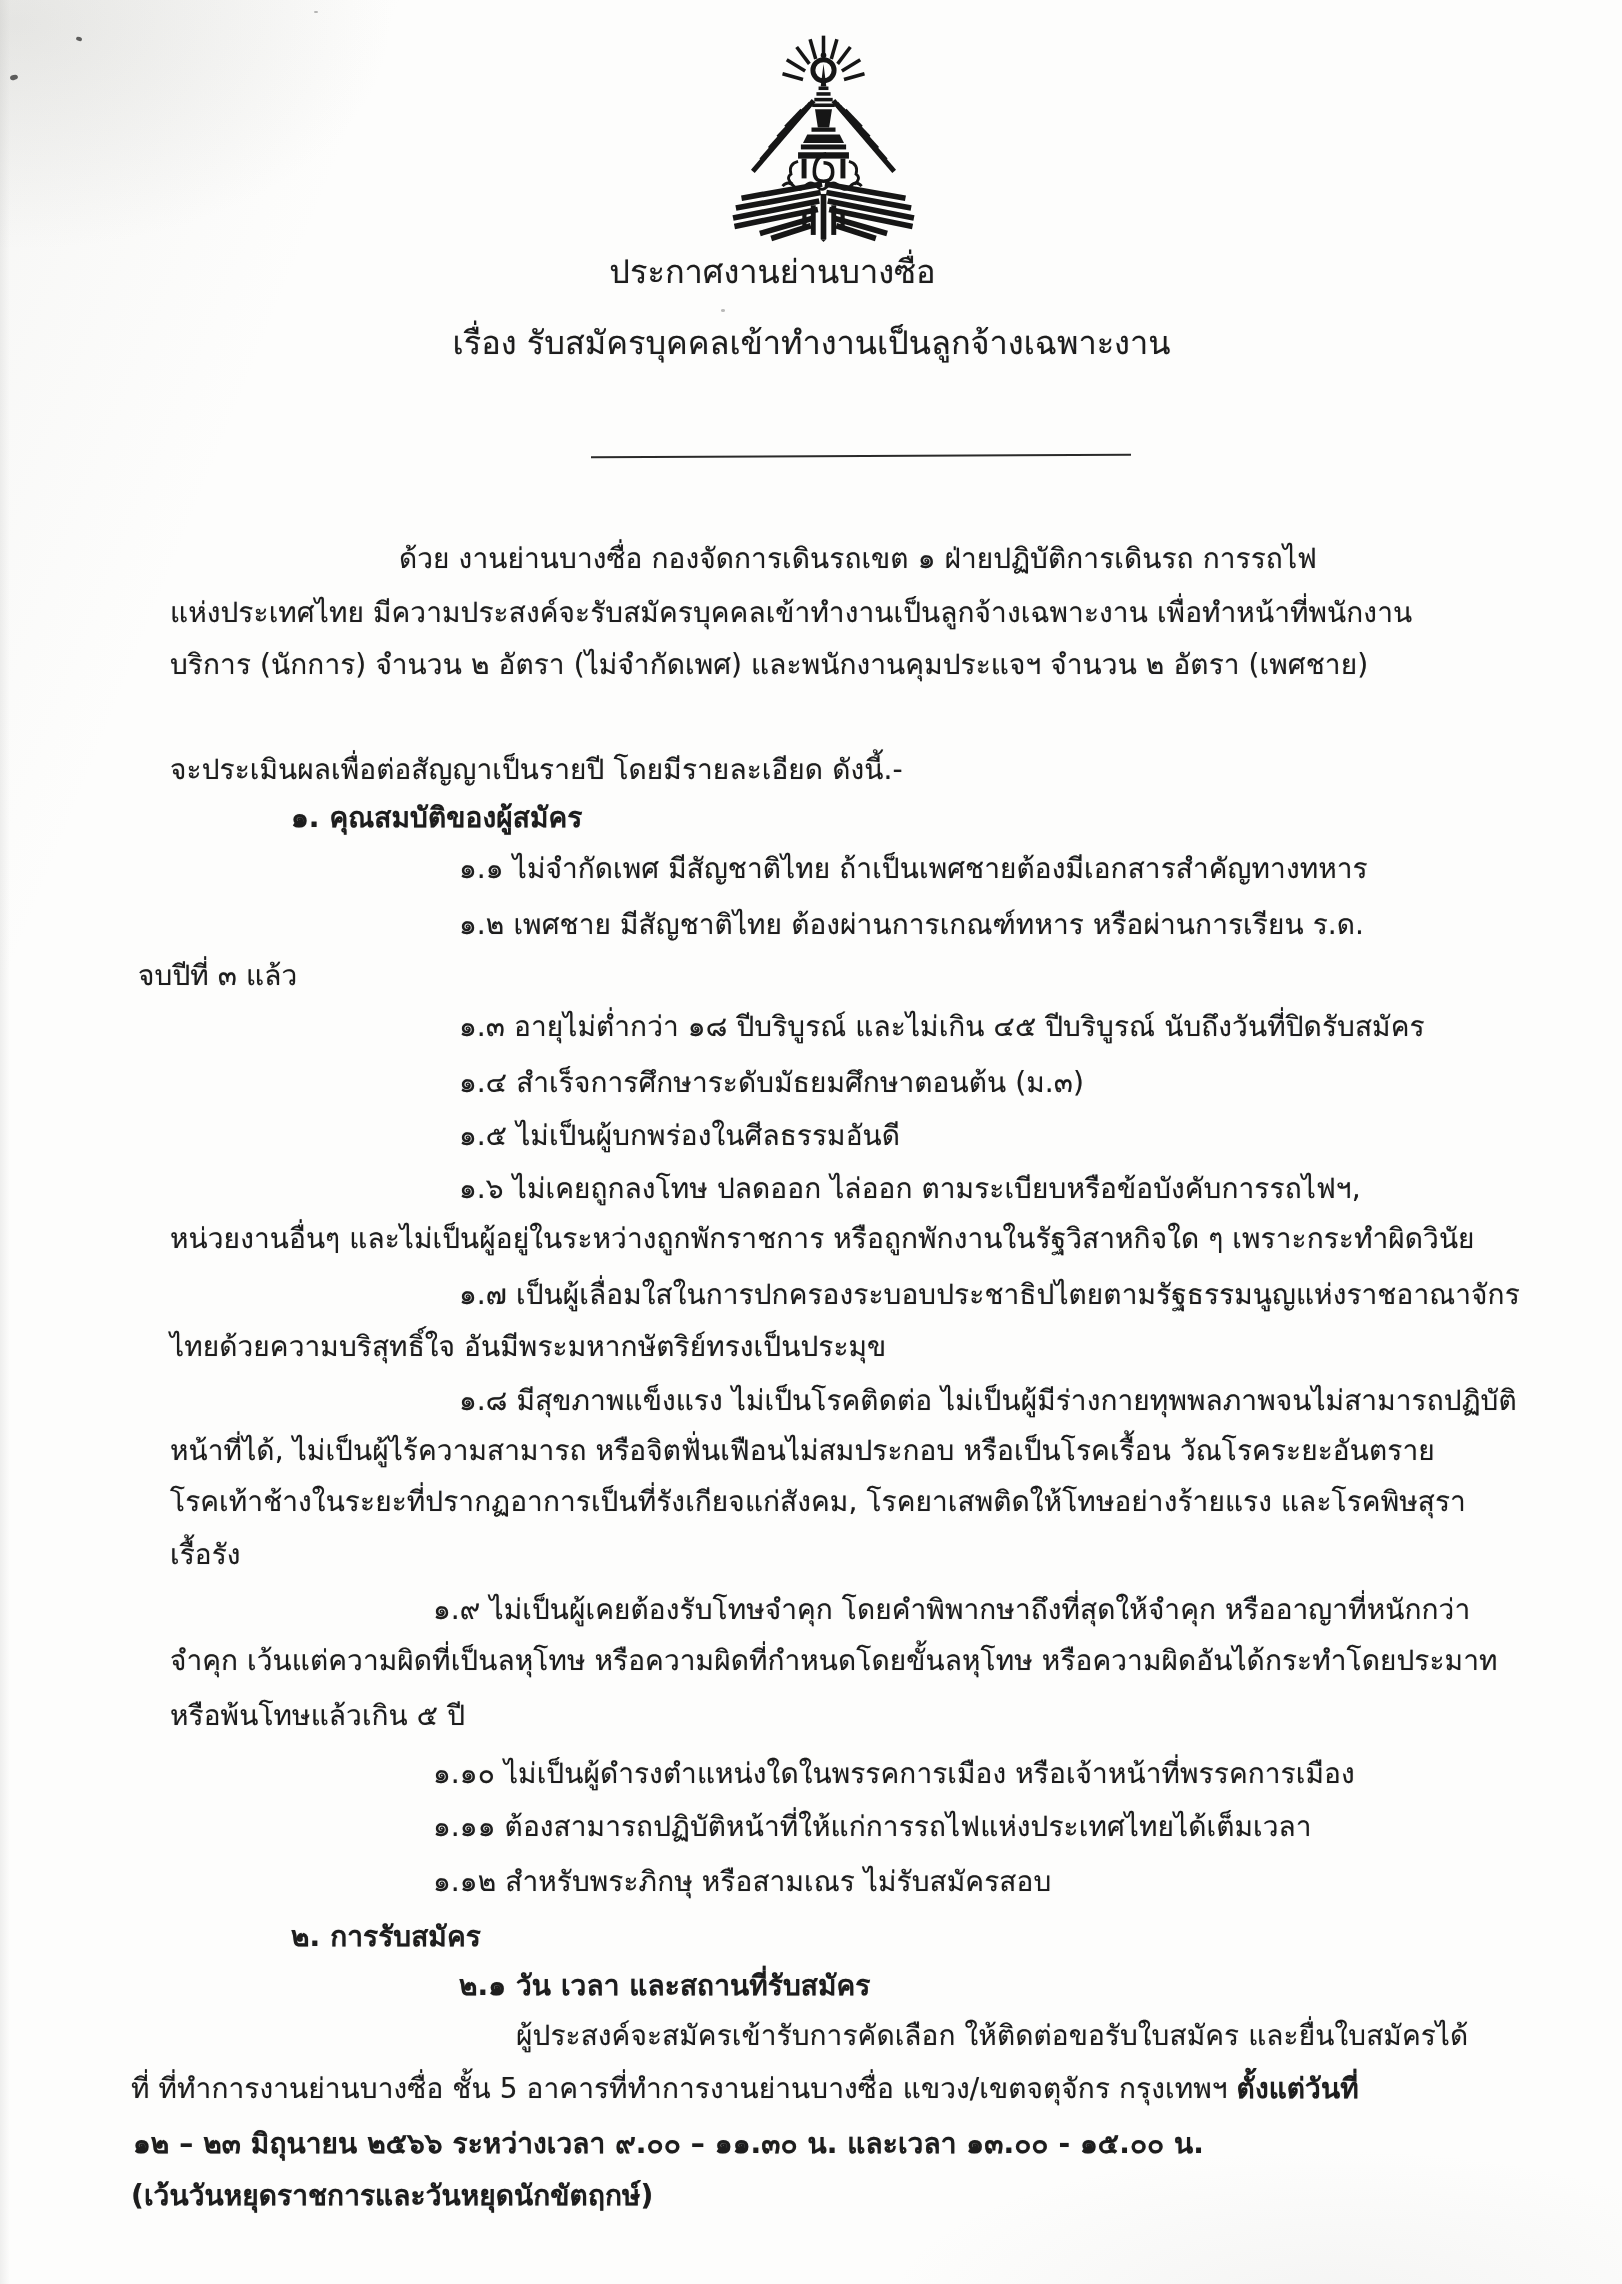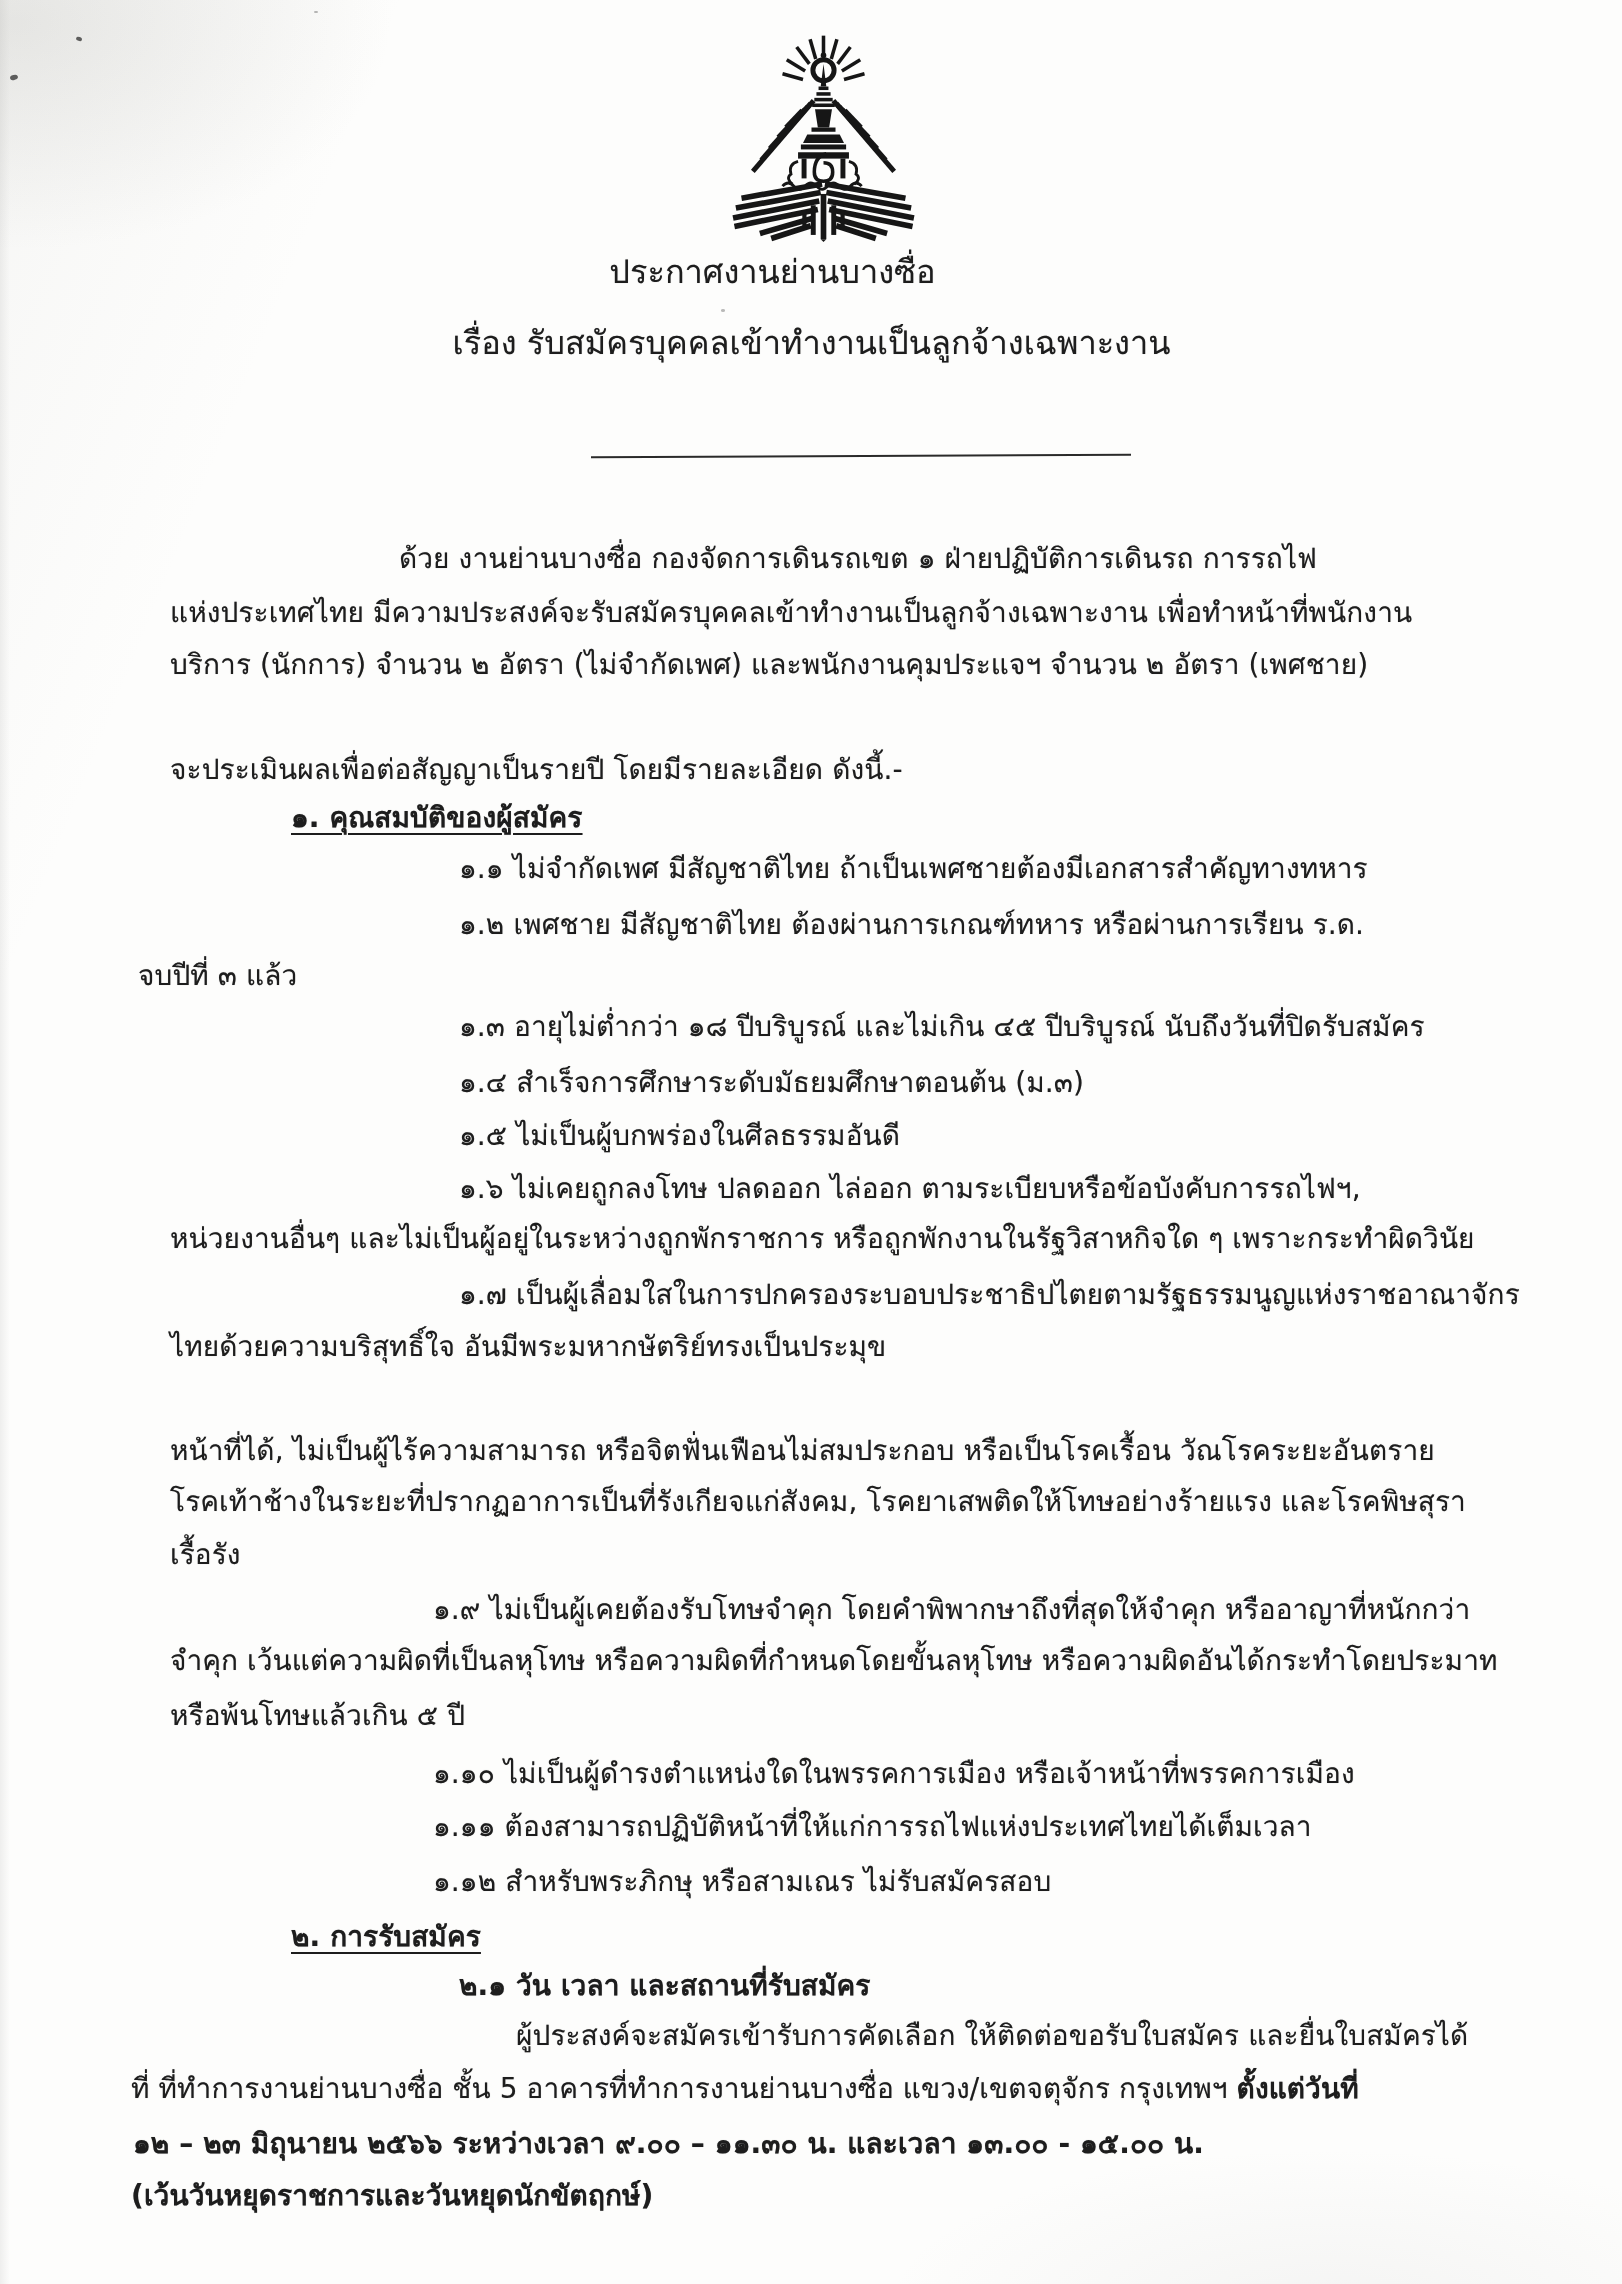--- a/index.html
+++ b/index.html
@@ -28,21 +28,21 @@
     letter-spacing:0.1px;
     text-shadow:0 0 0.7px rgba(25,25,25,.45);
   }
   .title{
     position:absolute;left:50%;transform:translateX(-50%);
     font-size:32.5px;line-height:1.2;white-space:nowrap;
     text-shadow:0 0 0.7px rgba(25,25,25,.45);
   }
   .title.shift{transform:translateX(-50%) translateX(-39px);}
   .b{font-weight:bold;}
-  .heading{font-weight:bold;text-decoration:underline;text-decoration-thickness:2.1px;text-underline-offset:6.4px;}
+  .heading{font-weight:bold;text-decoration-thickness:2.1px;text-underline-offset:6.4px;}
   .divider{
     position:absolute;left:591px;top:455px;width:540px;height:2.1px;
     background:#2a2a2a;transform:rotate(-0.25deg);
   }
   .emblem{position:absolute;left:714px;top:30px;width:219px;height:212px;}
 </style>
 </head>
 <body>
 
 <div class="page">
@@ -143,20 +143,21 @@
   <div class="line" style="left:459px;top:851px">๑.๑ ไม่จำกัดเพศ มีสัญชาติไทย ถ้าเป็นเพศชายต้องมีเอกสารสำคัญทางทหาร</div>
   <div class="line" style="left:459px;top:907px">๑.๒ เพศชาย มีสัญชาติไทย ต้องผ่านการเกณฑ์ทหาร หรือผ่านการเรียน ร.ด.</div>
   <div class="line" style="left:138px;top:958px">จบปีที่ ๓ แล้ว</div>
   <div class="line" style="left:459px;top:1009px">๑.๓ อายุไม่ต่ำกว่า ๑๘ ปีบริบูรณ์ และไม่เกิน ๔๕ ปีบริบูรณ์ นับถึงวันที่ปิดรับสมัคร</div>
   <div class="line" style="left:459px;top:1065px">๑.๔ สำเร็จการศึกษาระดับมัธยมศึกษาตอนต้น  (ม.๓)</div>
   <div class="line" style="left:459px;top:1118px">๑.๕ ไม่เป็นผู้บกพร่องในศีลธรรมอันดี</div>
   <div class="line" style="left:459px;top:1171px">๑.๖ ไม่เคยถูกลงโทษ ปลดออก ไล่ออก ตามระเบียบหรือข้อบังคับการรถไฟฯ,</div>
   <div class="line" style="left:170px;top:1221px">หน่วยงานอื่นๆ และไม่เป็นผู้อยู่ในระหว่างถูกพักราชการ หรือถูกพักงานในรัฐวิสาหกิจใด ๆ เพราะกระทำผิดวินัย</div>
   <div class="line" style="left:459px;top:1277px">๑.๗ เป็นผู้เลื่อมใสในการปกครองระบอบประชาธิปไตยตามรัฐธรรมนูญแห่งราชอาณาจักร</div>
   <div class="line" style="left:170px;top:1329px">ไทยด้วยความบริสุทธิ์ใจ อันมีพระมหากษัตริย์ทรงเป็นประมุข</div>
+  <div class="line" style="left:459px;top:1383px">๑.๘ มีสุขภาพแข็งแรง ไม่เป็นโรคติดต่อ ไม่เป็นผู้มีร่างกายทุพพลภาพจนไม่สามารถปฏิบัติ</div>
   <div class="line" style="left:170px;top:1433px">หน้าที่ได้, ไม่เป็นผู้ไร้ความสามารถ หรือจิตฟั่นเฟือนไม่สมประกอบ หรือเป็นโรคเรื้อน วัณโรคระยะอันตราย</div>
   <div class="line" style="left:170px;top:1484px">โรคเท้าช้างในระยะที่ปรากฏอาการเป็นที่รังเกียจแก่สังคม, โรคยาเสพติดให้โทษอย่างร้ายแรง และโรคพิษสุรา</div>
   <div class="line" style="left:170px;top:1537px">เรื้อรัง</div>
   <div class="line" style="left:433px;top:1592px">๑.๙ ไม่เป็นผู้เคยต้องรับโทษจำคุก โดยคำพิพากษาถึงที่สุดให้จำคุก หรืออาญาที่หนักกว่า</div>
   <div class="line" style="left:170px;top:1643px">จำคุก เว้นแต่ความผิดที่เป็นลหุโทษ หรือความผิดที่กำหนดโดยขั้นลหุโทษ หรือความผิดอันได้กระทำโดยประมาท</div>
   <div class="line" style="left:170px;top:1698px">หรือพ้นโทษแล้วเกิน ๕ ปี</div>
   <div class="line" style="left:433px;top:1756px">๑.๑๐ ไม่เป็นผู้ดำรงตำแหน่งใดในพรรคการเมือง หรือเจ้าหน้าที่พรรคการเมือง</div>
   <div class="line" style="left:433px;top:1809px">๑.๑๑ ต้องสามารถปฏิบัติหน้าที่ให้แก่การรถไฟแห่งประเทศไทยได้เต็มเวลา</div>
   <div class="line" style="left:433px;top:1864px">๑.๑๒ สำหรับพระภิกษุ หรือสามเณร ไม่รับสมัครสอบ</div>
 

